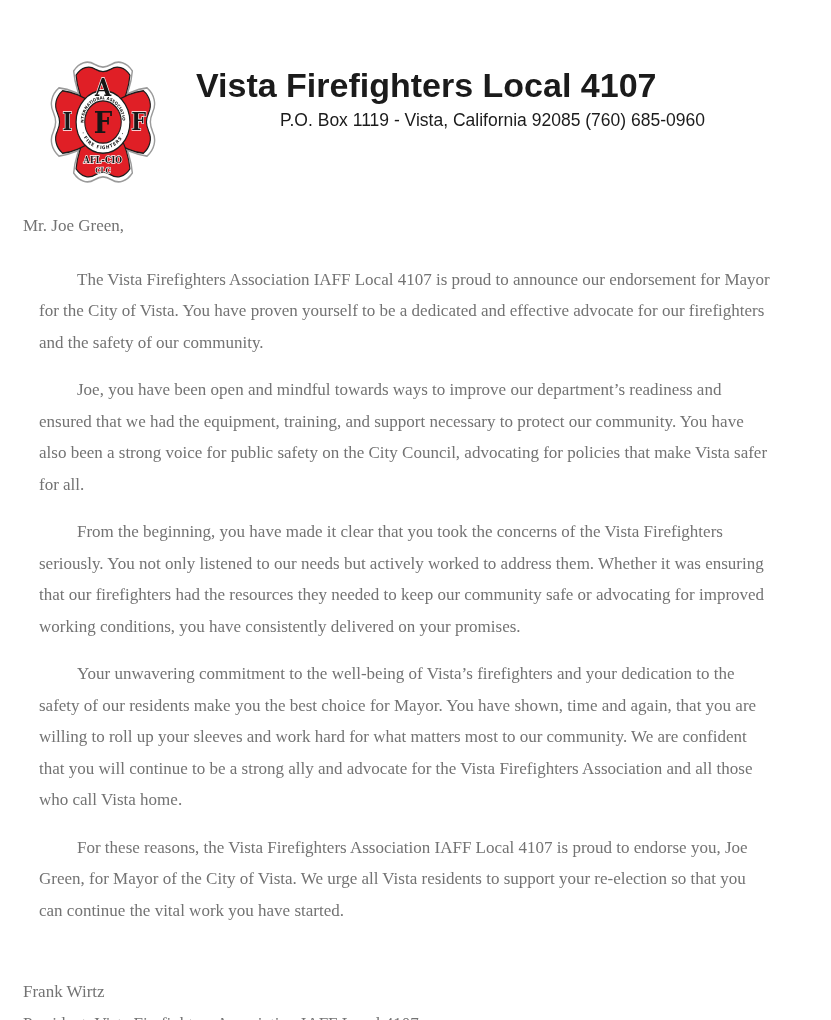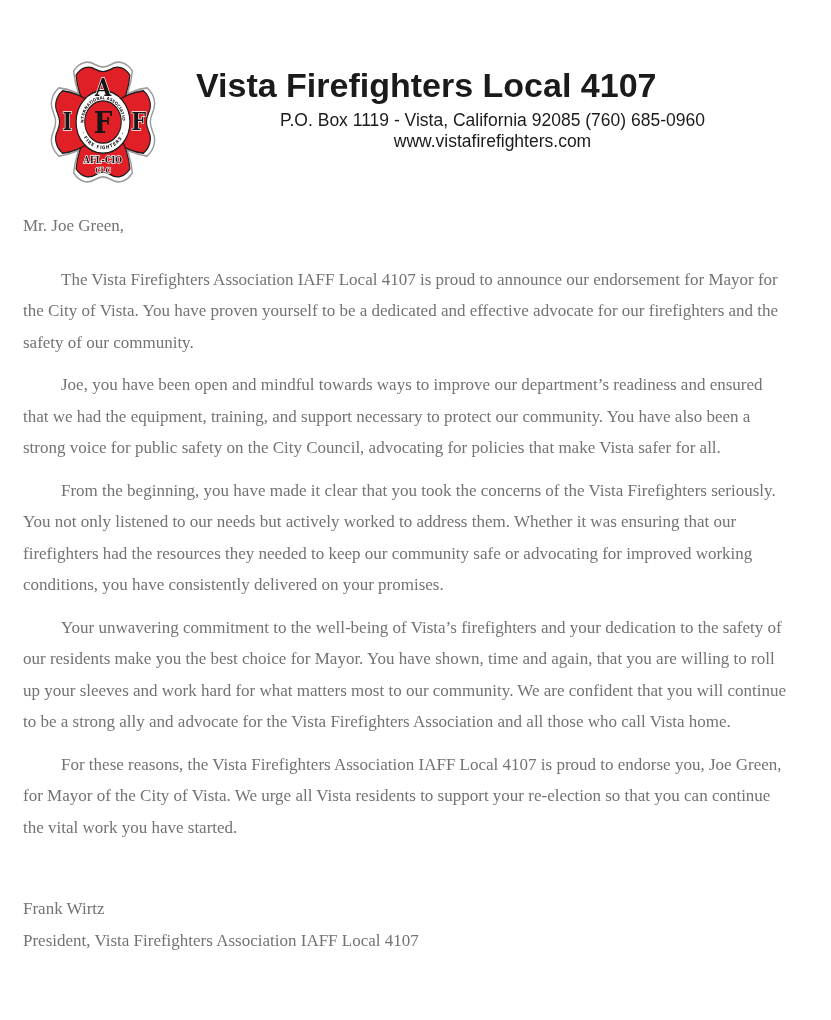--- a/index.html
+++ b/index.html
@@ -50,21 +50,21 @@
     position: absolute;
     left: 23px;
     top: 210px;
     width: 765px;
     font-size: 17px;
     line-height: 31.5px;
     color: #737373;
   }
   .greeting { margin: 0; }
   .letter-body { margin-top: 22px; }
-  .letter-body p { margin: 0; text-indent: 38px; }
+  .letter-body p { margin: 16px; text-indent: 38px; }
   .letter-body p + p { margin-top: 11px; }
   .closing  { margin: 17px 0 0 0; }
   .sig-name { margin: 50px 0 0 0; }
   .sig-title { margin: 0; }
 </style>
 </head>
 <body>
 
 <div class="page">
 
@@ -109,21 +109,20 @@
       <text x="61" y="74.5" font-size="30" stroke="none">F</text>
       <text x="61" y="104" font-size="9" letter-spacing="0.3">AFL-CIO</text>
       <text x="61" y="114" font-size="7.5" letter-spacing="0.3">CLC</text>
     </g>
   </svg>
 
   <div class="header-text">
     <h1 class="org-title">Vista Firefighters Local 4107</h1>
     <div class="header-contact">
       <div>P.O. Box 1119 - Vista, California 92085 (760) 685-0960</div>
-      <div>www.vistafirefighters.com</div>
     </div>
   </div>
 
   <div class="letter">
     <p class="greeting">Mr. Joe Green,</p>
 
     <div class="letter-body">
         <p>The Vista Firefighters Association IAFF Local 4107 is proud to announce our endorsement for Mayor for the City of Vista. You have proven yourself to be a dedicated and effective advocate for our firefighters and the safety of our community.</p>
         <p>Joe, you have been open and mindful towards ways to improve our department’s readiness and ensured that we had the equipment, training, and support necessary to protect our community. You have also been a strong voice for public safety on the City Council, advocating for policies that make Vista safer for all.</p>
         <p>From the beginning, you have made it clear that you took the concerns of the Vista Firefighters seriously. You not only listened to our needs but actively worked to address them. Whether it was ensuring that our firefighters had the resources they needed to keep our community safe or advocating for improved working conditions, you have consistently delivered on your promises.</p>

